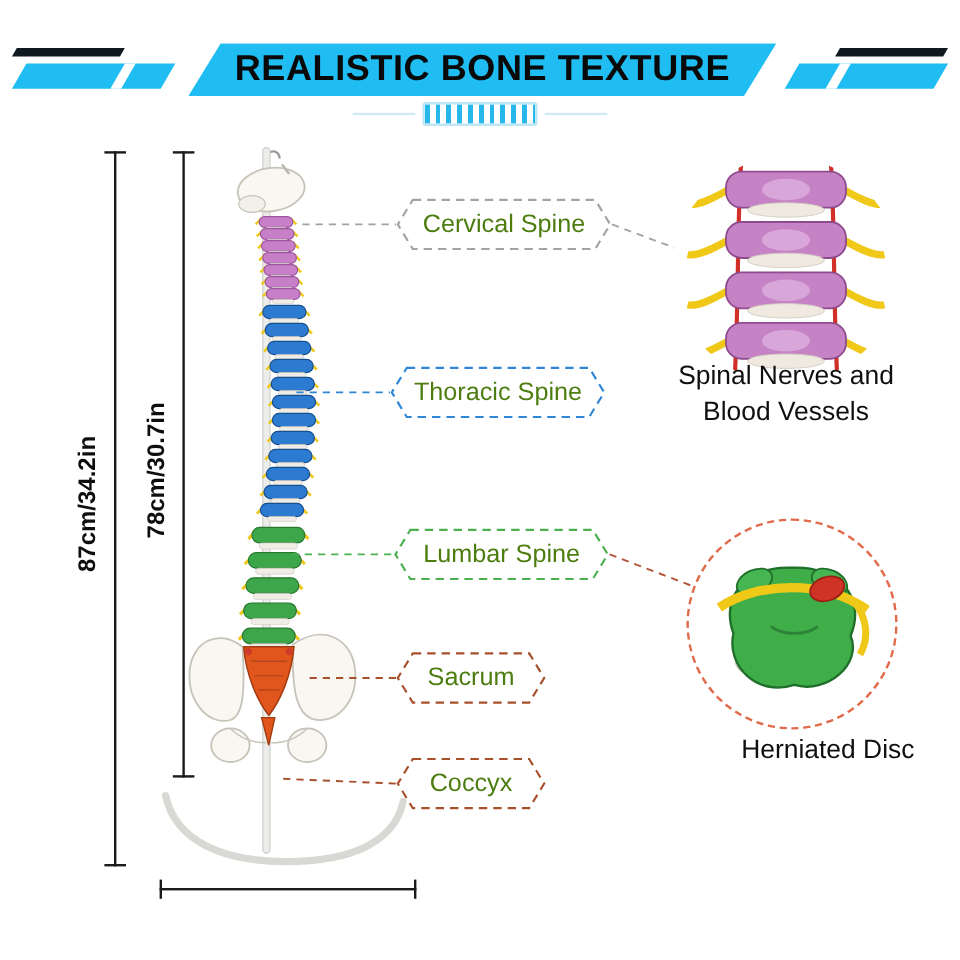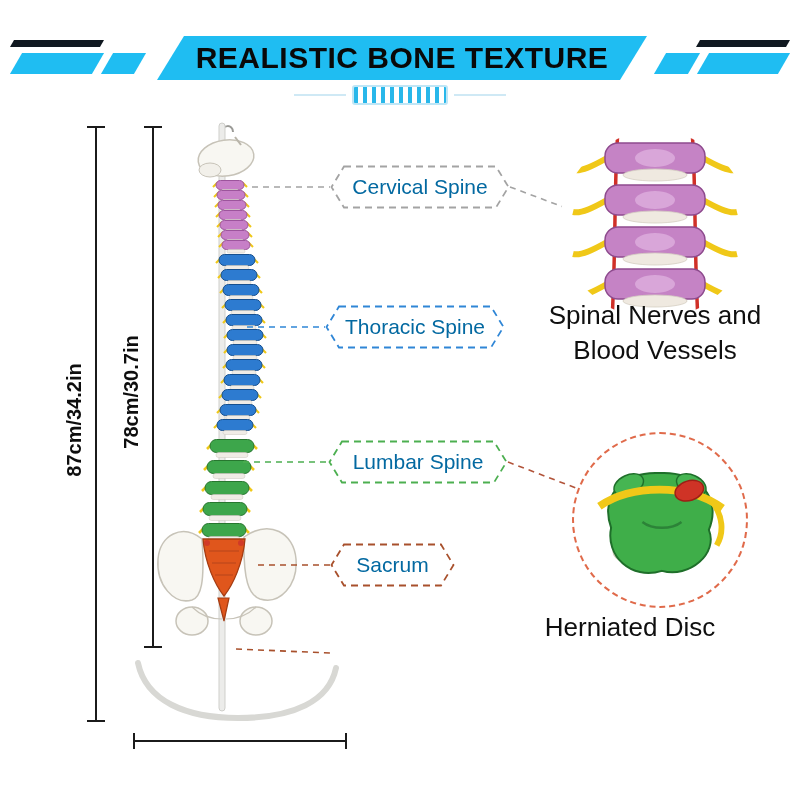--- a/index.html
+++ b/index.html
@@ -41,34 +41,34 @@
   
   .spine-svg{position:absolute;left:130px;top:115px;}
 
   
   .overlay{position:absolute;left:0;top:0;pointer-events:none;}
 
   
   .hex{position:absolute;height:44px;}
   .hex svg{position:absolute;left:0;top:0;}
   .hex .hex-text{position:absolute;left:0;top:0;width:100%;height:100%;display:flex;
-                 align-items:center;justify-content:center;font-size:21px;color:#0369a1;white-space:nowrap;}
+                 align-items:center;justify-content:center;font-size:21px;color:#4d7c0f;white-space:nowrap;}
   .hex.cervical polygon{stroke:#a3a3a3;}
   .hex.thoracic polygon{stroke:#2f86d6;}
   .hex.lumbar  polygon{stroke:#4caf50;}
   .hex.sacrum polygon,.hex.coccyx polygon{stroke:#a8502c;}
   .hex polygon{fill:#ffffff;stroke-width:1.8;stroke-dasharray:7 5;}
 
   
   .callout-circle{position:absolute;border-radius:50%;overflow:hidden;box-sizing:border-box;background:#fff;}
   #cervicalCircle{left:560px;top:130px;width:190px;height:190px;}
   #herniatedCircle{left:572px;top:432px;width:176px;height:176px;border:2px dashed #e06a4a;}
-  .caption{position:absolute;text-align:center;font-size:26px;color:#0f0f0f;line-height:1.35;}
+  .caption{position:absolute;text-align:center;font-size:22px;color:#0f0f0f;line-height:1.35;}
   #capNerves{left:543px;top:298px;width:224px;}
-  #capHerniated{left:528px;top:610px;width:204px;}
+  #capHerniated{left:558px;top:610px;width:204px;text-align:right;}
 </style>
 </head>
 <body>
 
 <div class="page">
 
   <div class="deco black" id="decoL1"></div>
   <div class="deco cyan" id="decoL2"></div>
   <div class="deco notch" id="decoLn"></div>
   <div class="deco black" id="decoR1"></div>
@@ -207,20 +207,26 @@
     <svg width="125" height="44" viewBox="0 0 125 44">
         <polygon points="14,1.5 111,1.5 123.5,22 111,42.5 14,42.5 1.5,22"></polygon>
       </svg>
     <span class="hex-text">Sacrum</span>
   </div>
   <div class="hex lumbar" style="left:328px;top:440px;width:180px;">
     <svg width="180" height="44" viewBox="0 0 180 44">
         <polygon points="14,1.5 166,1.5 178.5,22 166,42.5 14,42.5 1.5,22"></polygon>
       </svg>
     <span class="hex-text">Lumbar Spine</span>
+  </div>
+  <div class="hex coccyx" style="left:330px;top:631px;width:125px;">
+    <svg width="125" height="44" viewBox="0 0 125 44">
+        <polygon points="14,1.5 111,1.5 123.5,22 111,42.5 14,42.5 1.5,22"></polygon>
+      </svg>
+    <span class="hex-text">Coccyx</span>
   </div>
 
   <div class="callout-circle" id="cervicalCircle">
     <svg width="190" height="190" viewBox="0 0 190 190">
       <defs>
         <clipPath id="clipC">
             <circle cx="95" cy="95" r="94"></circle>
           </clipPath>
         <g id="cuV">
           <path d="M-48,0 C-62,8 -74,14 -82,12" stroke="#f0c818" stroke-width="6" fill="none"></path>

